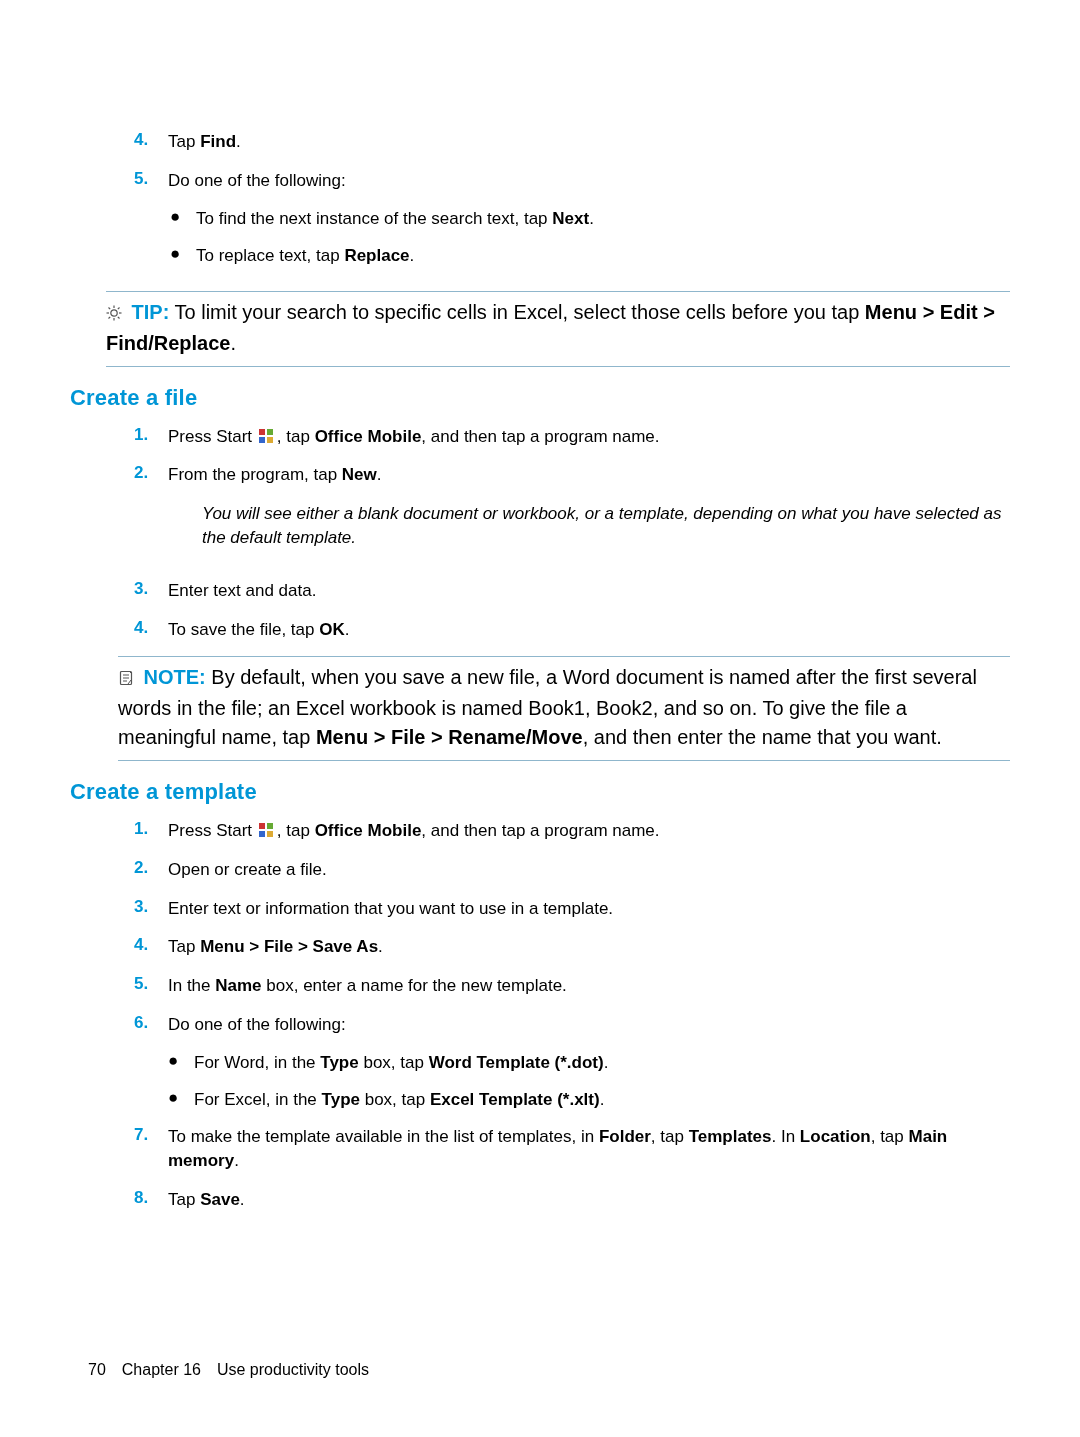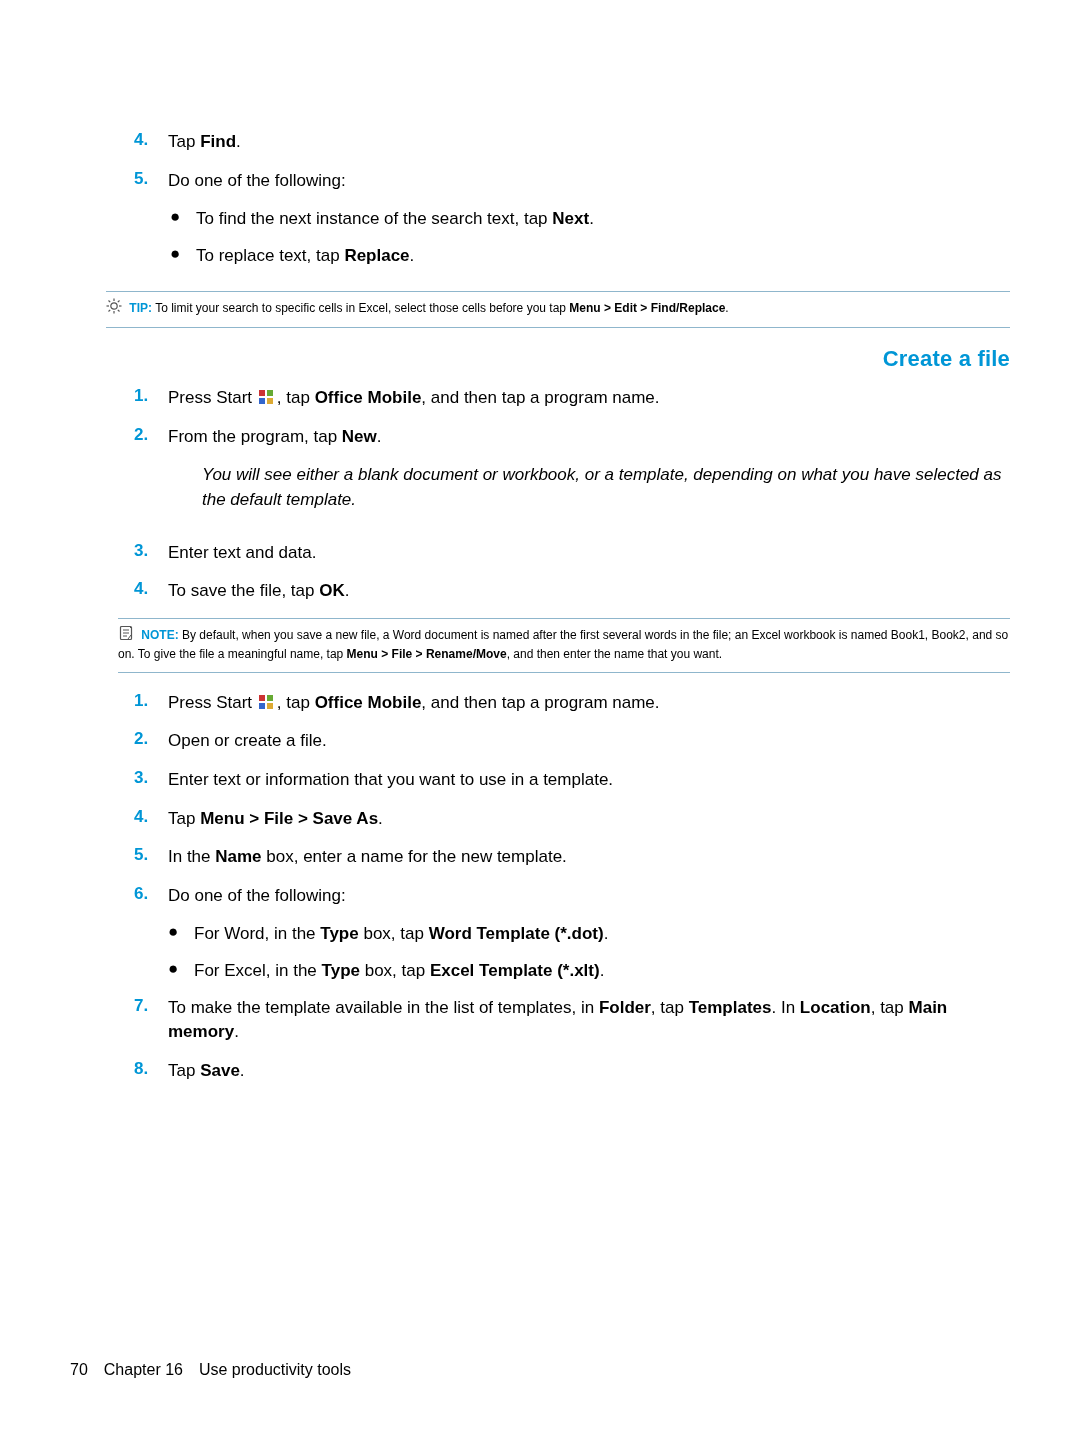--- a/index.html
+++ b/index.html
@@ -63,39 +63,39 @@
     font-weight: 900;
     font-size: 22px;
     margin: 0 0 14px 0;
     letter-spacing: 0.2px;
   }
   .callout {
     border-top: 1px solid #8fb6cc;
     border-bottom: 1px solid #8fb6cc;
     padding: 6px 0 8px 0;
     margin: 6px 0 18px 0;
-    font-size: 12px;
+    font-size: 20px;
     line-height: 1.45;
     color: #000;
   }
   .callout .icon {
     display: inline-block;
     vertical-align: -2px;
     margin-right: 4px;
     color: #5a5a5a;
   }
   .tip-label, .note-label {
     color: #0096d6;
     font-family: "Arial Black", Arial, sans-serif;
     font-weight: 900;
   }
   .indent-1 { padding-left: 64px; }
   .indent-bullets { padding-left: 100px; }
   .section-indent { padding-left: 64px; }
-  .h2-outdent { margin-left: 0; text-align: right; }
+  .h2-outdent { margin-left: 0; }
   .win-icon {
     display: inline-block;
     width: 16px;
     height: 14px;
     vertical-align: -1px;
     margin: 0 2px;
     position: relative;
   }
   .win-icon span {
     position: absolute;
@@ -103,21 +103,21 @@
     height: 6px;
     background: #b0b0b0;
   }
   .win-icon .a { left: 0; top: 0; background: #cc3333; }
   .win-icon .b { left: 8px; top: 0; background: #66aa33; }
   .win-icon .c { left: 0; top: 8px; background: #3366cc; }
   .win-icon .d { left: 8px; top: 8px; background: #ddaa33; }
   .footer {
     position: absolute;
     bottom: 58px;
-    left: 70px;
+    left: 88px;
     font-size: 16px;
     color: #000;
     margin-top: 39px;
   }
   .sub-indent { padding-left: 34px; margin-top: 8px; font-style: italic; }
   .extra-bottom { margin-bottom: 22px; }
 </style>
 </head>
 <body>
 
@@ -202,20 +202,21 @@
         <line x1="5" y1="5" x2="11" y2="5" stroke="#555" stroke-width="1"></line>
         <line x1="5" y1="8" x2="11" y2="8" stroke="#555" stroke-width="1"></line>
         <line x1="5" y1="11" x2="9" y2="11" stroke="#555" stroke-width="1"></line>
         <path d="M11 1 L14 4 M13 10 L10 14" stroke="#555" stroke-width="1" fill="none"></path>
       </svg>
     </span>
     <span class="note-label">NOTE:</span>
     <span>By default, when you save a new file, a Word document is named after the first several words in the file; an Excel workbook is named Book1, Book2, and so on. To give the file a meaningful name, tap <span class="bold">Menu &gt; File &gt; Rename/Move</span>, and then enter the name that you want.</span>
   </div>
 
+  <h2 class="h2 h2-outdent">Create a template</h2>
 
   <div class="section-indent">
 
     <div class="ol-num">
       <div class="num">1.</div>
       <div class="body">Press Start <span class="win-icon"><span class="a"></span><span class="b"></span><span class="c"></span><span class="d"></span></span>, tap <span class="bold">Office Mobile</span>, and then tap a program name.</div>
     </div>
     <div class="ol-num">
       <div class="num">2.</div>
       <div class="body">Open or create a file.</div>

